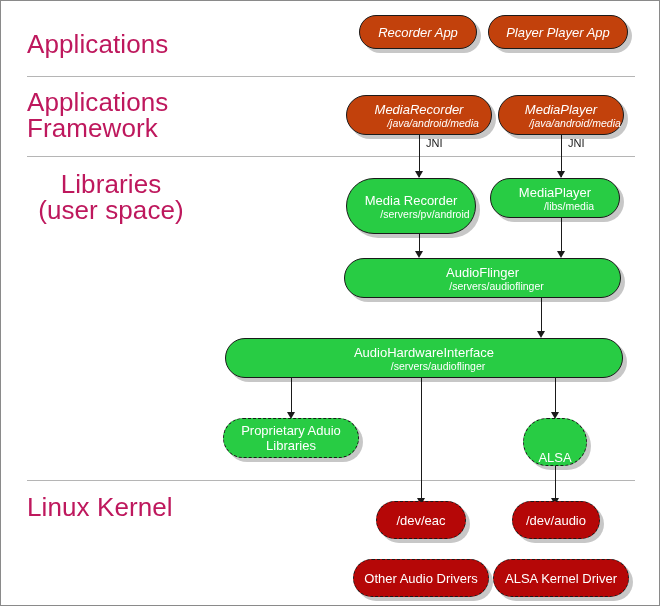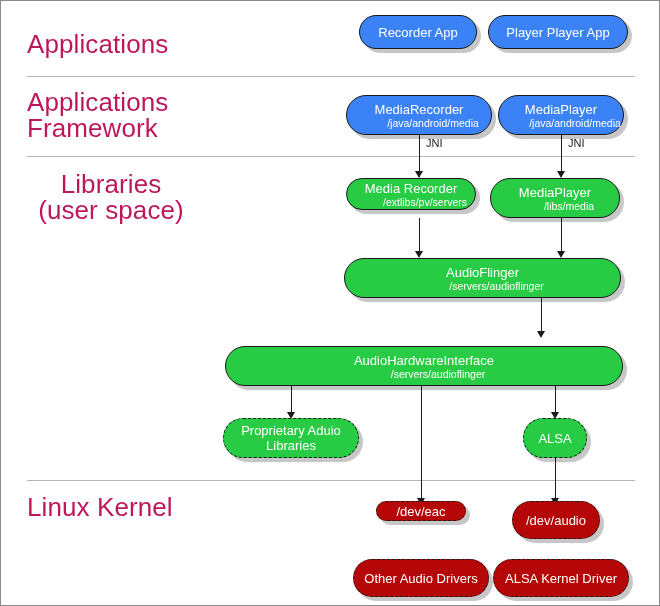--- a/index.html
+++ b/index.html
@@ -45,21 +45,21 @@
     justify-content:center;
     text-align:center;
     box-shadow:4px 4px 0 0 rgba(0,0,0,0.22);
     z-index:3;
   }
   .node .t1{font-size:13px;line-height:15px;}
   .node .t2{font-size:10.5px;line-height:12px;margin-left:28px;}
   .node.solid{border:1px solid #1a1a1a;}
   .node.dashed{border:1.5px dashed #1a1a1a;}
 
-  .blue{background:#3b82f6;}
+  .blue{background:#c2410c;font-style:italic;}
   .green{background:#28cc44;}
   .red{background:#b50707;}
 
   
   .vline{
     position:absolute;
     width:0;
     border-left:1.3px solid #1a1a1a;
     z-index:1;
   }
@@ -117,23 +117,23 @@
   </div>
 
   <div class="vline" style="left:418px;top:134px;height:42px;"></div>
   <div class="arrowhead" style="left:414px;top:170px;"></div>
   <div class="edge-label" style="left:425px;top:136px;">JNI</div>
 
   <div class="vline" style="left:560px;top:134px;height:42px;"></div>
   <div class="arrowhead" style="left:556px;top:170px;"></div>
   <div class="edge-label" style="left:567px;top:136px;">JNI</div>
 
-  <div class="node solid green" style="left:345px;top:177px;width:130px;height:32px;">
+  <div class="node solid green" style="left:345px;top:177px;width:130px;height:56px;">
     <span class="t1">Media Recorder</span>
-    <span class="t2">/extlibs/pv/servers</span>
+    <span class="t2">/servers/pv/android</span>
   </div>
 
   <div class="node solid green" style="left:489px;top:177px;width:130px;height:40px;">
     <span class="t1">MediaPlayer</span>
     <span class="t2">/libs/media</span>
   </div>
 
   <div class="vline" style="left:418px;top:217px;height:38px;"></div>
   <div class="arrowhead" style="left:414px;top:250px;"></div>
 
@@ -141,47 +141,47 @@
   <div class="arrowhead" style="left:556px;top:250px;"></div>
 
   <div class="node solid green" style="left:343px;top:257px;width:277px;height:40px;">
     <span class="t1">AudioFlinger</span>
     <span class="t2">/servers/audioflinger</span>
   </div>
 
   <div class="vline" style="left:540px;top:297px;height:38px;"></div>
   <div class="arrowhead" style="left:536px;top:330px;"></div>
 
-  <div class="node solid green" style="left:224px;top:345px;width:398px;height:40px;">
+  <div class="node solid green" style="left:224px;top:337px;width:398px;height:40px;">
     <span class="t1">AudioHardwareInterface</span>
     <span class="t2">/servers/audioflinger</span>
   </div>
 
   <div class="vline" style="left:290px;top:377px;height:38px;"></div>
   <div class="arrowhead" style="left:286px;top:411px;"></div>
 
   <div class="vline" style="left:420px;top:377px;height:124px;"></div>
   <div class="arrowhead" style="left:416px;top:497px;"></div>
 
   <div class="vline" style="left:554px;top:377px;height:38px;"></div>
   <div class="arrowhead" style="left:550px;top:411px;"></div>
 
   <div class="node dashed green" style="left:222px;top:417px;width:136px;height:40px;">
     <span class="t1">Proprietary Aduio</span>
     <span class="t1">Libraries</span>
   </div>
 
-  <div class="node dashed green" style="left:522px;top:417px;width:64px;height:40px;">
+  <div class="node dashed green" style="left:522px;top:417px;width:64px;height:48px;justify-content:flex-end;">
     <span class="t1">ALSA</span>
   </div>
 
   <div class="vline" style="left:554px;top:457px;height:44px;"></div>
   <div class="arrowhead" style="left:550px;top:497px;"></div>
 
-  <div class="node dashed red" style="left:375px;top:500px;width:90px;height:20px;">
+  <div class="node dashed red" style="left:375px;top:500px;width:90px;height:38px;">
     <span class="t1">/dev/eac</span>
   </div>
 
   <div class="node dashed red" style="left:511px;top:500px;width:88px;height:38px;">
     <span class="t1">/dev/audio</span>
   </div>
 
   <div class="node dashed red" style="left:352px;top:558px;width:136px;height:38px;">
     <span class="t1">Other Audio Drivers</span>
   </div>

